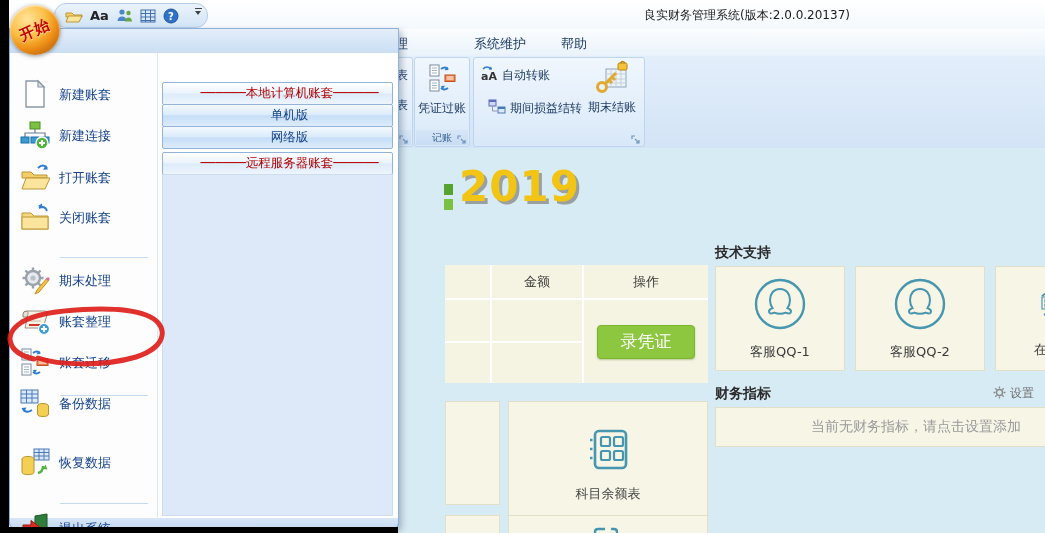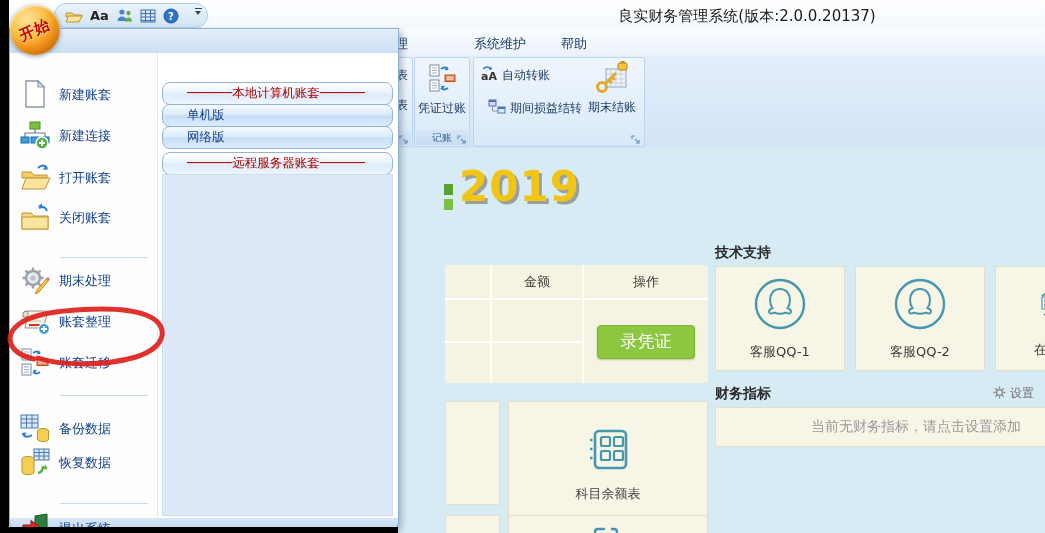--- a/index.html
+++ b/index.html
@@ -6,21 +6,21 @@
   .screen{position:relative;width:1045px;height:533px;overflow:hidden;background:#fff;
           font-family:"DejaVu Sans","Liberation Sans",sans-serif;font-size:13px;color:#222;}
   .abs{position:absolute;}
 
   
   .black-left{left:0;top:0;width:9px;height:533px;background:#000;z-index:55;}
   .black-bottom{left:0;top:527px;width:398px;height:6px;background:#000;z-index:55;}
 
   
   .titlebar{left:9px;top:0;right:0;height:29px;background:linear-gradient(#ffffff,#f4f9fd);}
-  .title-text{left:450px;right:10px;top:7px;text-align:center;font-size:15px;color:#1a1a1a;white-space:nowrap;}
+  .title-text{left:450px;right:10px;top:7px;text-align:center;font-size:12px;color:#1a1a1a;white-space:nowrap;}
   .qat{left:54px;top:3px;height:23px;width:132px;border:1px solid #b6cde7;border-radius:12px;
        background:linear-gradient(#eaf3fc,#d2e4f5);display:flex;align-items:center;gap:7px;padding:0 10px;}
   .qat svg{display:block;}
   .qat-font{font-size:13px;font-weight:bold;color:#222;line-height:1;}
   .qat-more{left:193px;top:8px;width:10px;display:flex;flex-direction:column;align-items:center;gap:2px;cursor:pointer;}
   .qat-more .bar{width:7px;height:1px;background:#444;}
   .qat-more .tri{width:0;height:0;border-left:3.5px solid transparent;border-right:3.5px solid transparent;border-top:4px solid #444;}
 
   
   .orb{left:10px;top:5px;width:50px;height:50px;border-radius:50%;z-index:60;cursor:pointer;
@@ -75,22 +75,22 @@
   
   .app-menu{left:9px;top:28px;width:388px;height:499px;z-index:40;background:#0ea5e9;
             border:1px solid #8db0d8;border-radius:0 0 6px 6px;box-shadow:3px 3px 6px rgba(70,80,100,.35);}
   .menu-topband{position:absolute;left:0;top:0;right:0;height:24px;background:linear-gradient(#e4eefa,#cadef3);}
   .menu-botband{position:absolute;left:0;bottom:0;right:0;height:10px;background:linear-gradient(#d8e7f7,#c3d9f0);border-radius:0 0 5px 5px;}
   .menu-left{position:absolute;left:0;top:24px;width:147px;bottom:10px;background:#fdfdfe;border-right:1px solid #dfe8f3;}
   .menu-right{position:absolute;left:148px;right:0;top:24px;bottom:10px;background:#fff;}
   .menu-item{position:absolute;left:4px;right:2px;height:40px;display:flex;align-items:center;gap:9px;padding-left:6px;cursor:pointer;border-radius:3px;}
   .mi-label{font-size:13px;color:#15428b;white-space:nowrap;}
   .menu-divider{position:absolute;left:50px;width:88px;height:1px;background:#c7d9ee;}
-  .sub-btn{position:absolute;left:4px;right:5px;height:21px;border:1px solid #93b4d8;border-radius:8px;
-           display:flex;align-items:center;font-size:12.5px;cursor:pointer;
+  .sub-btn{position:absolute;left:4px;right:5px;height:21px;border:1px solid #93b4d8;border-radius:2px;
+           display:flex;align-items:center;justify-content:center;font-size:12.5px;cursor:pointer;
            background:linear-gradient(#ffffff,#eaf3fc 48%,#dcebfa 52%,#eef5fd);padding-left:24px;}
   .sub-btn.blue{background:linear-gradient(#f4f9fe,#dcecfb 45%,#c6def7 52%,#ddecfb);color:#15428b;}
   .sub-header{color:#b00000;cursor:default;}
   .sub-panel{position:absolute;left:4px;right:5px;top:121px;bottom:2px;background:#dde9f8;border:1px solid #cdddf0;}
 
   .annotation{left:0;top:303px;width:175px;height:66px;z-index:70;pointer-events:none;}
 
   svg{overflow:visible;}
 </style>
 </head>
@@ -419,21 +419,21 @@
               <path d="M18.5 14h8M18.5 16h8" stroke="#fff" stroke-width="1"></path>
             <path d="M20 25q-4 3-7 0" fill="none" stroke="#2d7dd2" stroke-width="1.8"></path>
               <path d="M14.5 26.5L13 23l4-.3z" fill="#2d7dd2"></path>
           </svg>
         </span>
         <span class="mi-label">账套迁移</span>
       </div>
 
       <div class="menu-divider" style="top:342px;"></div>
 
-      <div class="menu-item" style="top:356px;">
+      <div class="menu-item" style="top:331px;">
         <span>
           <svg width="30" height="30" viewBox="0 0 30 30">
             <rect x="1" y="2" width="17" height="13" fill="#dce9f8" stroke="#4a7ab5"></rect>
             <path d="M1 6h17M1 10h17M6.5 2v13M12 2v13" stroke="#4a7ab5" stroke-width="1"></path>
             <ellipse cx="23" cy="18" rx="5.5" ry="2.5" fill="#f3cf53" stroke="#b8962e"></ellipse>
             <path d="M17.5 18v8q0 2.5 5.5 2.5t5.5-2.5v-8" fill="#f3cf53" stroke="#b8962e"></path>
             <path d="M12 22q-6 4-9-1" fill="none" stroke="#2d7dd2" stroke-width="2"></path>
               <path d="M4 24l-2.5-4 5-.5z" fill="#2d7dd2"></path>
           </svg>
         </span>

